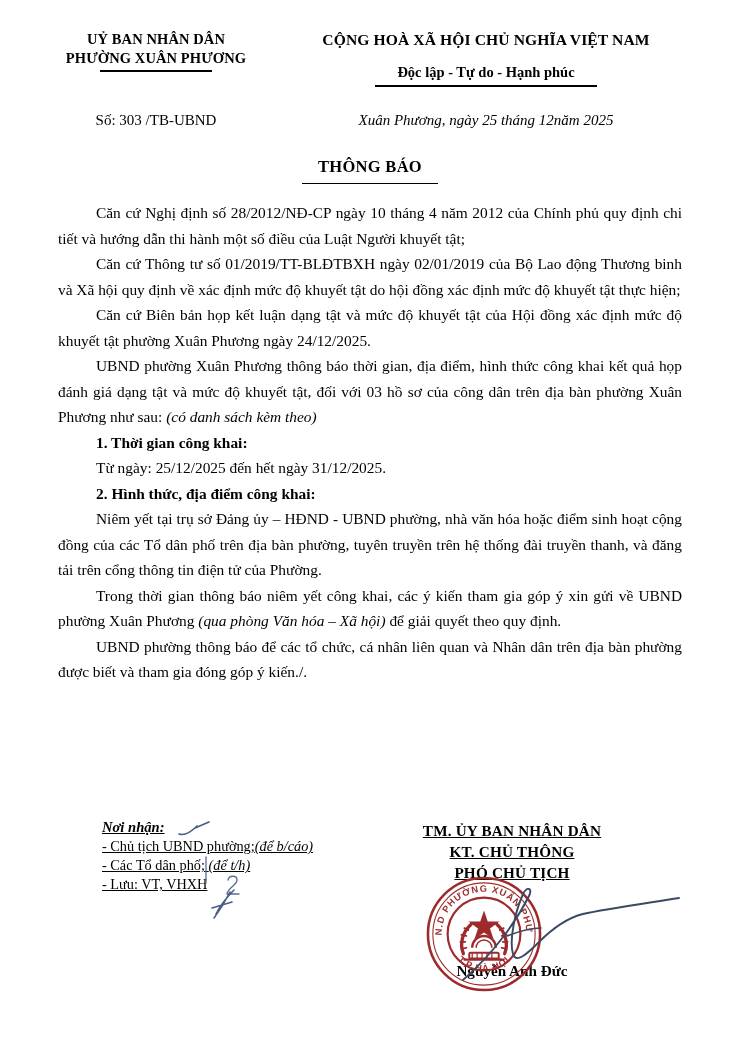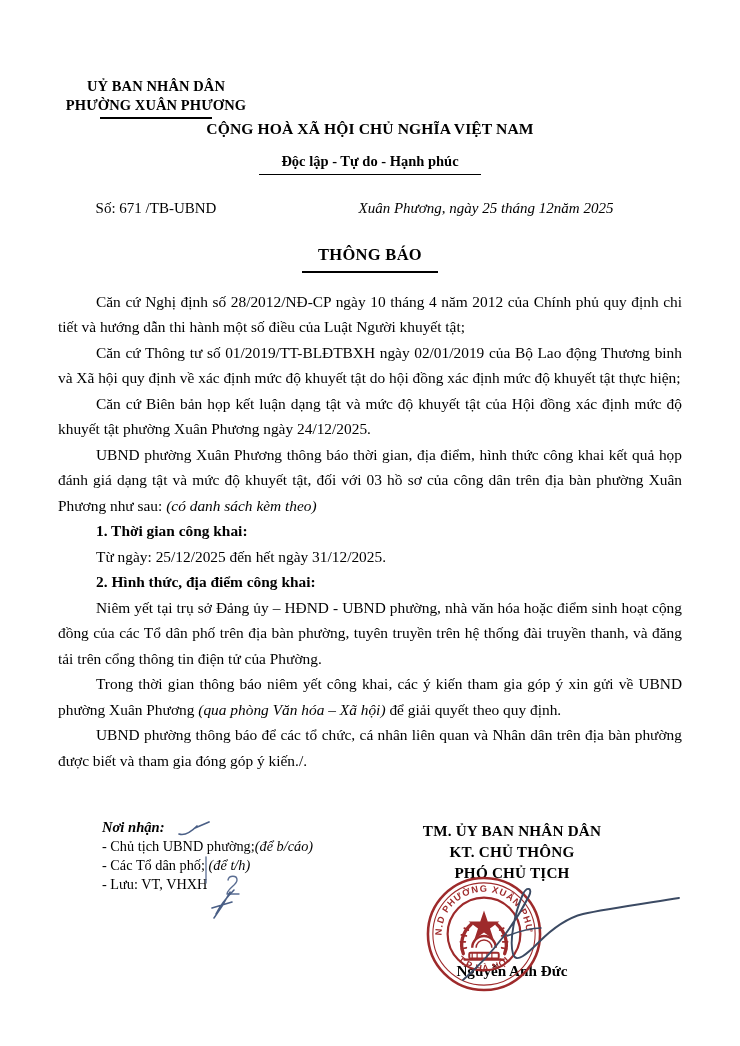--- a/index.html
+++ b/index.html
@@ -13,22 +13,21 @@
     color: #000000;
     position: relative;
     overflow: hidden;
   }
 
   .page { position: relative; width: 740px; height: 1046px; padding: 0; }
 
   
   .header {
     display: flex;
-    padding: 77px 40px 0 40px;
-    flex-direction: column;
+    padding: 30px 40px 0 40px;
   }
   .hdr-left { width: 232px; text-align: center; position: relative; }
   .hdr-right { flex: 1; text-align: center; position: relative; }
 
   .org-line {
     font-weight: bold;
     font-size: 14.5px;
     letter-spacing: .1px;
     line-height: 18.5px;
   }
@@ -106,20 +105,21 @@
   .body .it { font-style: italic; }
   .body .bd { font-weight: bold; }
 
   
   .footer {
     position: absolute;
     left: 0; right: 16px;
     top: 818px;
     height: 228px;
     padding: 0 40px;
+    text-decoration: underline;
   }
   .footer-inner { display: flex; }
 
   .recipients { width: 300px; padding-left: 62px; position: relative; }
   .recip-title {
     font-weight: bold;
     font-style: italic;
     font-size: 14.6px;
     line-height: 19px;
   }
@@ -180,21 +180,21 @@
       <div class="rule rule-left"></div>
     </div>
     <div class="hdr-right">
       <div class="nation-line">CỘNG HOÀ XÃ HỘI CHỦ NGHĨA VIỆT NAM</div>
       <div class="motto">Độc lập - Tự do - Hạnh phúc</div>
       <div class="rule rule-right"></div>
     </div>
   </div>
 
   <div class="meta-row">
-    <div class="doc-no">Số: 671 /TB-UBND</div>
+    <div class="doc-no">Số: 303 /TB-UBND</div>
     <div class="doc-date">Xuân Phương, ngày 25 tháng 12năm 2025</div>
   </div>
 
   <div class="title-block">
     <div class="title-main">THÔNG BÁO</div>
     <div class="title-rule"></div>
   </div>
 
   <div class="body">
     <p>Căn cứ Nghị định số 28/2012/NĐ-CP ngày 10 tháng 4 năm 2012 của Chính phủ quy định chi tiết và hướng dẫn thi hành một số điều của Luật Người khuyết tật;</p>

